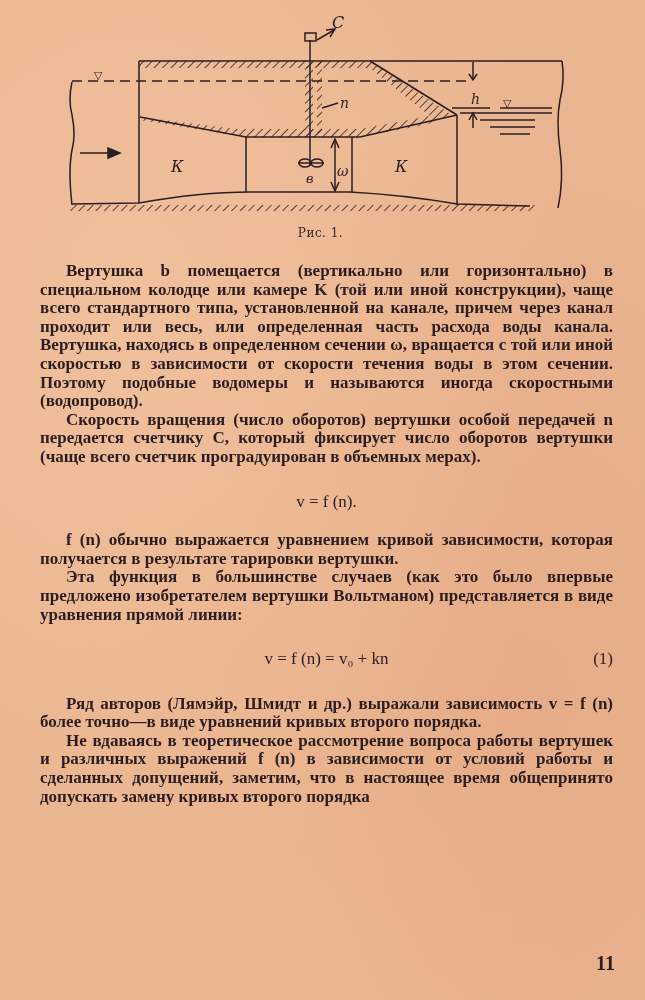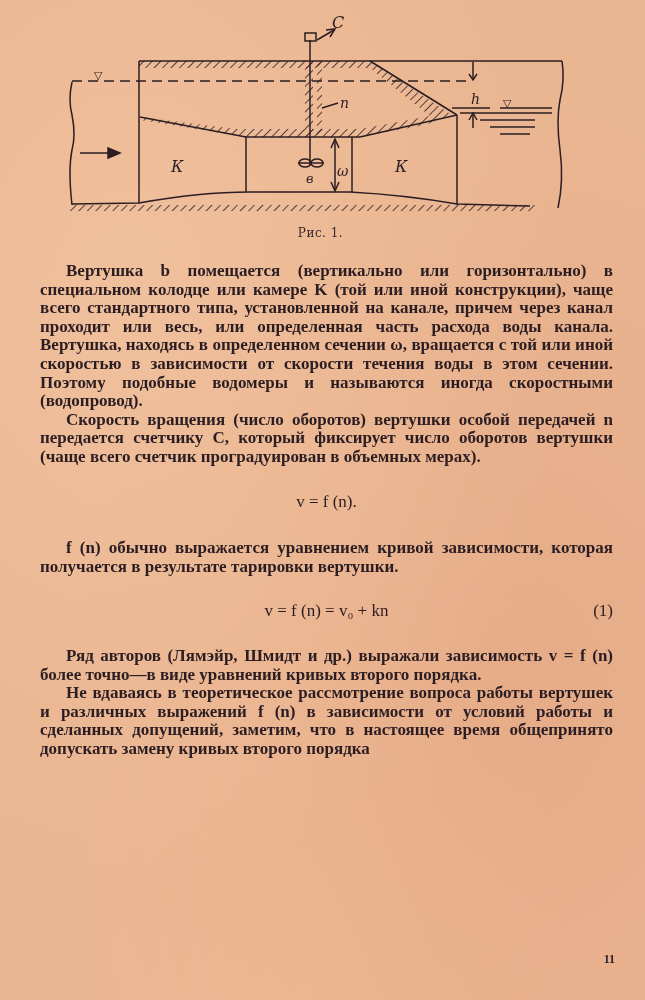--- a/index.html
+++ b/index.html
@@ -20,27 +20,27 @@
     text-align: center; font-size: 12px; letter-spacing: 0.5px; color: #3a2a2a;
   }
   .text {
     position: absolute; left: 40px; width: 573px; top: 262px;
     font-size: 17px; line-height: 18.6px; text-align: justify;
     font-family: "Liberation Serif", "DejaVu Serif", serif;
     font-weight: bold; color: #2b1d22;
   }
   .text p { margin: 0; text-indent: 26px; text-align-last: left; }
   .formula {
-    text-align: center; margin: 26px 0 28px 0; font-weight: normal;
+    text-align: center; margin: 26px 0 20px 0; font-weight: normal;
     position: relative;
   }
   .formula.f2 { margin: 26px 0 26px 0; }
   .formula .num { position: absolute; right: 0; top: 0; }
   .pagenum {
-    position: absolute; right: 30px; top: 952px; font-size: 12px; font-weight: bold;
+    position: absolute; right: 30px; top: 952px; font-size: 20px; font-weight: bold;
     font-family: "Liberation Serif", serif;
   }
 </style>
 </head>
 <body>
 
 <div class="figure">
   <svg width="560" height="230" viewBox="0 0 560 230" xmlns="http://www.w3.org/2000/svg">
     <defs>
       <pattern id="hatch" patternUnits="userSpaceOnUse" width="6" height="6" patternTransform="rotate(45)">
@@ -129,20 +129,21 @@
 
 <div class="caption">Рис. 1.</div>
 
 <div class="text">
   <p>Вертушка b помещается (вертикально или горизонтально) в специальном колодце или камере K (той или иной конструкции), чаще всего стандартного типа, установленной на канале, причем через канал проходит или весь, или определенная часть расхода воды канала. Вертушка, находясь в определенном сечении ω, вращается с той или иной скоростью в зависимости от скорости течения воды в этом сечении. Поэтому подобные водомеры и называются иногда скоростными (водопровод).</p>
   <p>Скорость вращения (число оборотов) вертушки особой передачей n передается счетчику C, который фиксирует число оборотов вертушки (чаще всего счетчик проградуирован в объемных мерах).</p>
   <div class="formula">
     <span>v = f (n).</span>
   </div>
   <p>f (n) обычно выражается уравнением кривой зависимости, которая получается в результате тарировки вертушки.</p>
+  <p>Эта функция в большинстве случаев (как это было впервые предложено изобретателем вертушки Вольтманом) представляется в виде уравнения прямой линии:</p>
   <div class="formula f2">
     <span>v = f (n) = v₀ + kn</span>
     <span class="num">(1)</span>
   </div>
   <p>Ряд авторов (Лямэйр, Шмидт и др.) выражали зависимость v = f (n) более точно—в виде уравнений кривых второго порядка.</p>
   <p>Не вдаваясь в теоретическое рассмотрение вопроса работы вертушек и различных выражений f (n) в зависимости от условий работы и сделанных допущений, заметим, что в настоящее время общепринято допускать замену кривых второго порядка</p>
 </div>
 
 <div class="pagenum">11</div>
 

